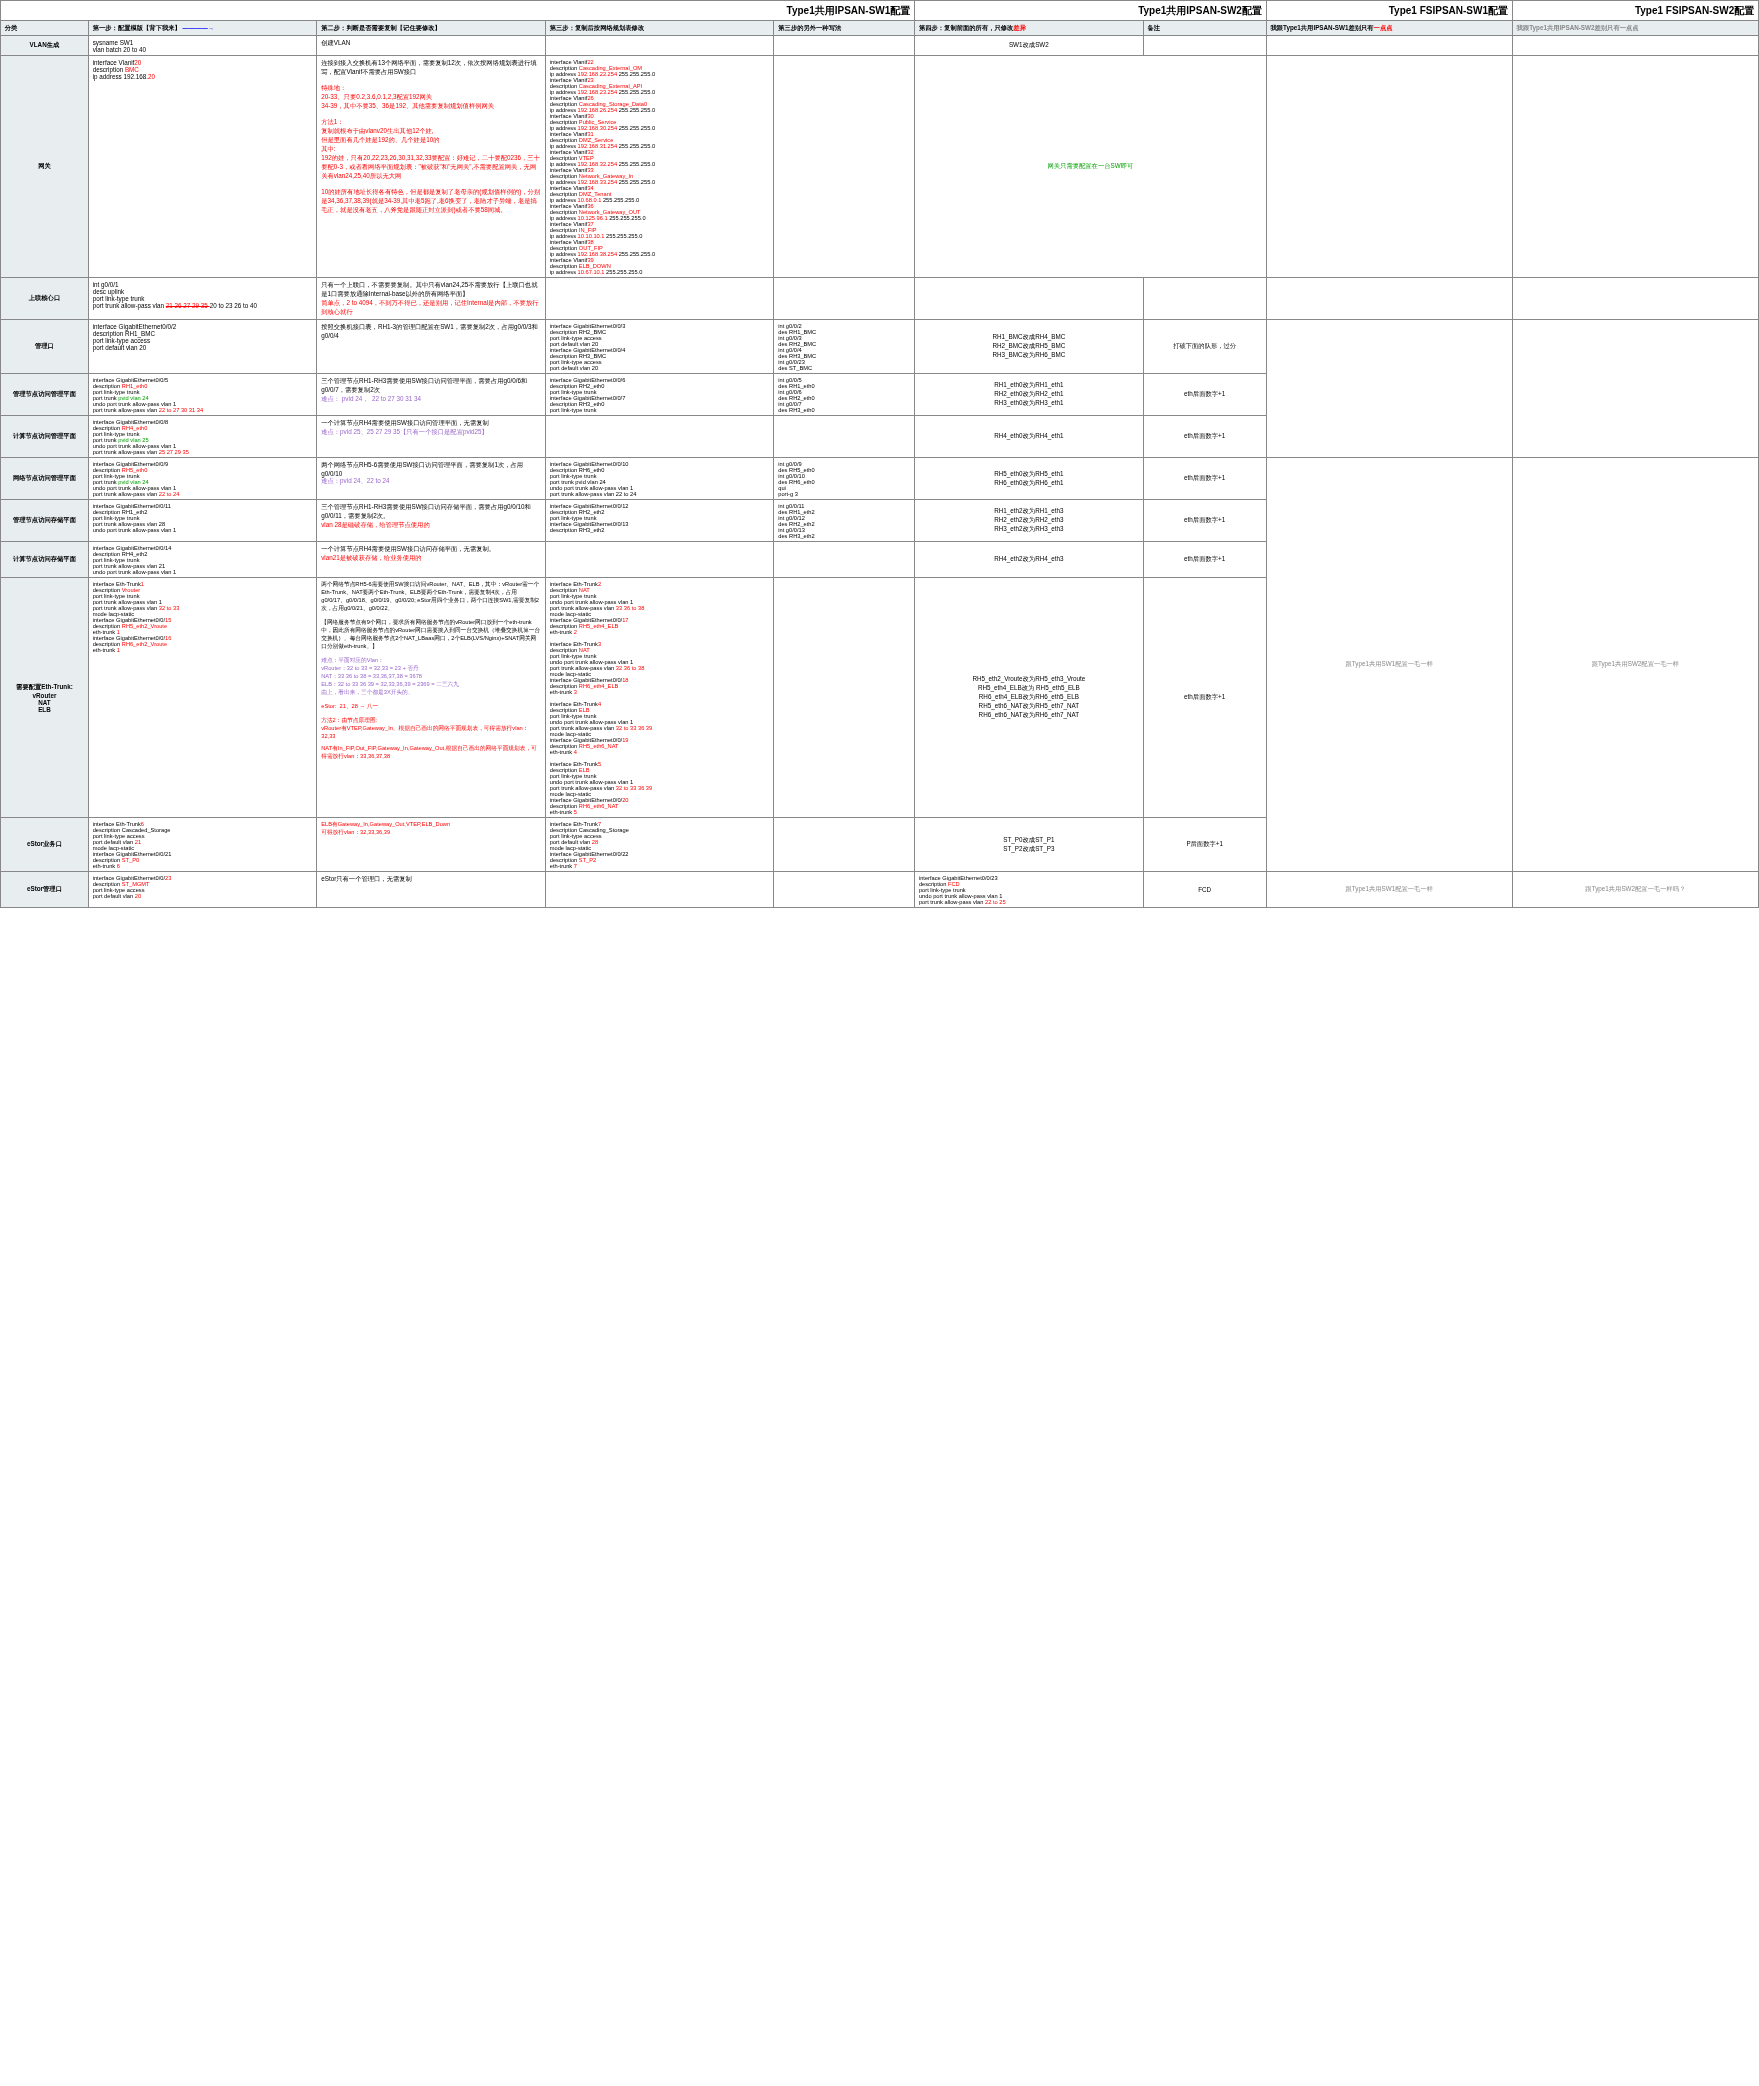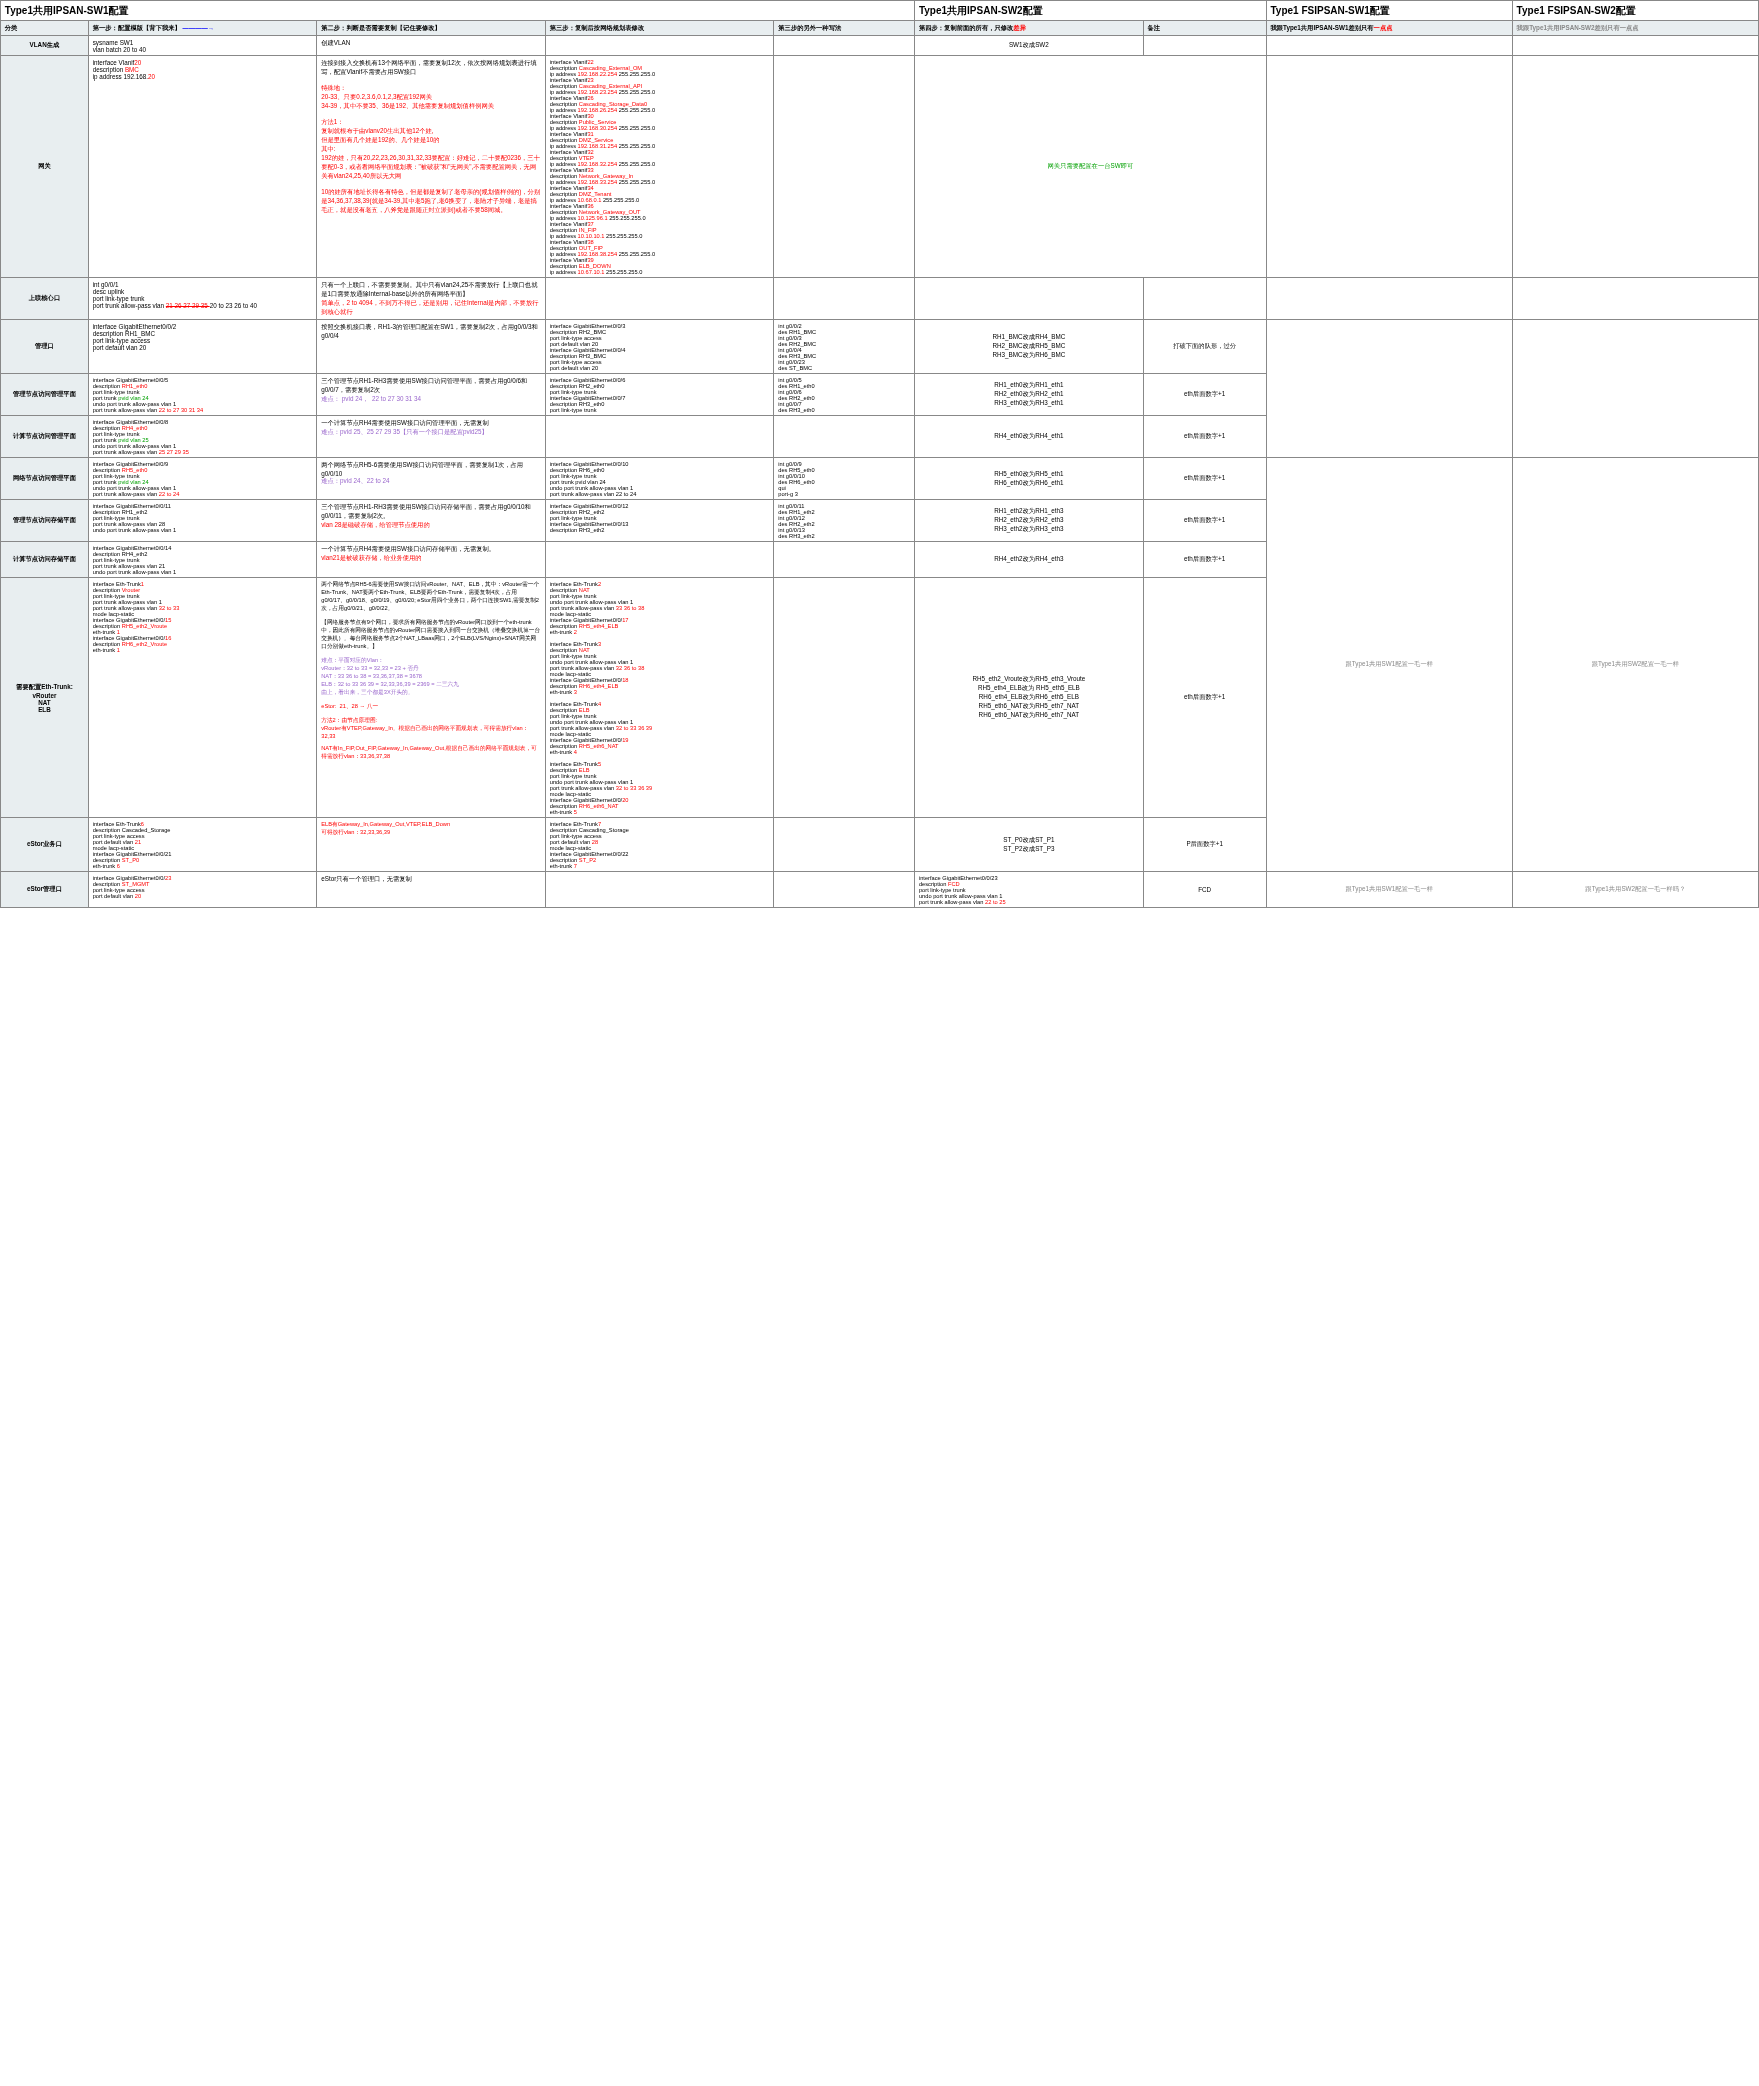--- a/index.html
+++ b/index.html
@@ -1,19 +1,19 @@
 <!DOCTYPE html>
 <html style="font-size:10px"><head>
 <meta charset="utf-8">
 <style>
 body { font-family: Arial, "Microsoft YaHei", sans-serif; font-size: 6.3px; margin:0; background:#fff; }
 table { border-collapse: collapse; width:100%; table-layout: fixed; }
 th, td { border:0.6px solid #888; padding:2.5px 3.8px; vertical-align:top; word-wrap: break-word; white-space: pre-wrap; }
 th { text-align:center; font-weight:bold; background:#fff; }
-.hd { font-size:10px; font-weight:bold; text-align:left; }
+.hd { font-size:10px; font-weight:bold; text-align:right; }
 .cat { background:#e8eef0; text-align:center; font-weight:bold; vertical-align:middle; }
 .step { background:#e8eef0; font-weight:bold; }
 .r { color:#ff0000; }
 .b { color:#0000ff; }
 .g { color:#00a000; }
 .p { color:#9966cc; }
 .gray { color:#888; }
 .strike { text-decoration: line-through; }
 .sm { font-size:5.7px; }
 .ctr{text-align:center; vertical-align:middle;}

